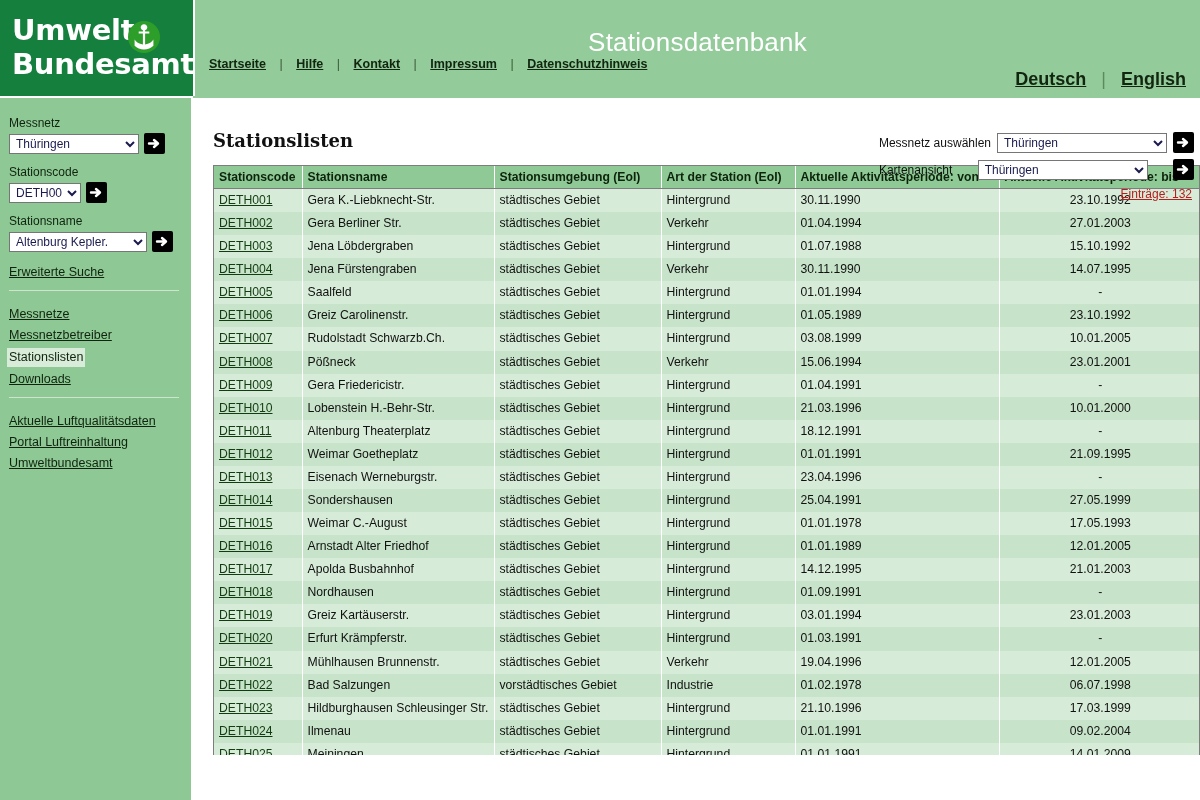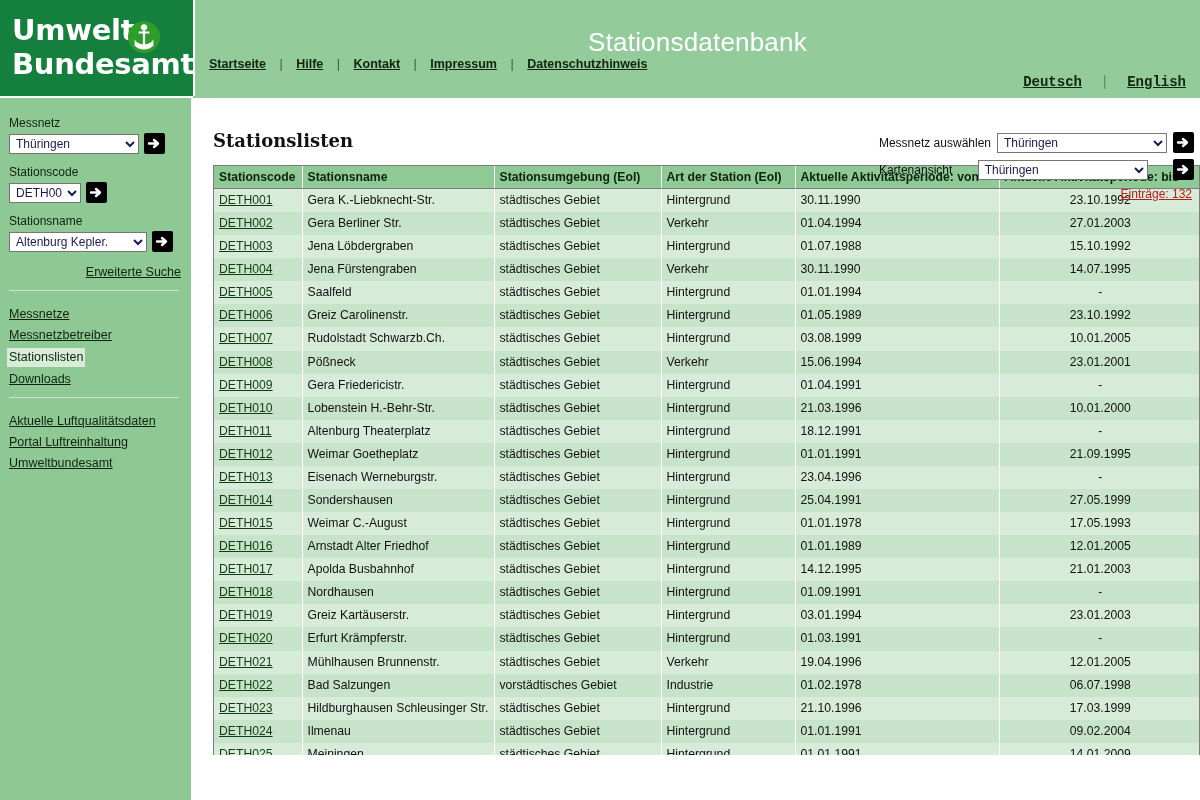--- a/index.html
+++ b/index.html
@@ -86,23 +86,22 @@
   .topnav .sep {
     color: #3c5a39;
     margin: 0 8px;
     text-decoration: none;
     display: inline-block;
   }
   .langbar {
     position: absolute;
     right: 14px;
     bottom: 6px;
-    font-size: 14px;
+    font-size: 18px;
     white-space: nowrap;
-    font-family: Liberation Mono, monospace;
   }
   .langbar a {
     color: #11250f;
     text-decoration: underline;
     font-weight: bold;
   }
   .langbar .sep {
     color: #5d8a5d;
     margin: 0 10px;
     font-weight: normal;
@@ -176,21 +175,21 @@
     display: inline-block;
     padding: 0 2px;
     margin-left: -2px;
   }
   .sb-sep {
     border: 0;
     border-top: 1px solid #cfe3cf;
     margin: 9px 2px 8px 0;
   }
   .sb-group { margin-top: 14px; }
-  .sb-adv { margin-top: 10px; text-align: right; }
+  .sb-adv { margin-top: 10px; }
 
   
   .main {
     flex: 1 1 auto;
     background: #ffffff;
     border-top: 2px solid #93cb9a;
     padding: 0;
     position: relative;
     overflow: hidden;
   }

